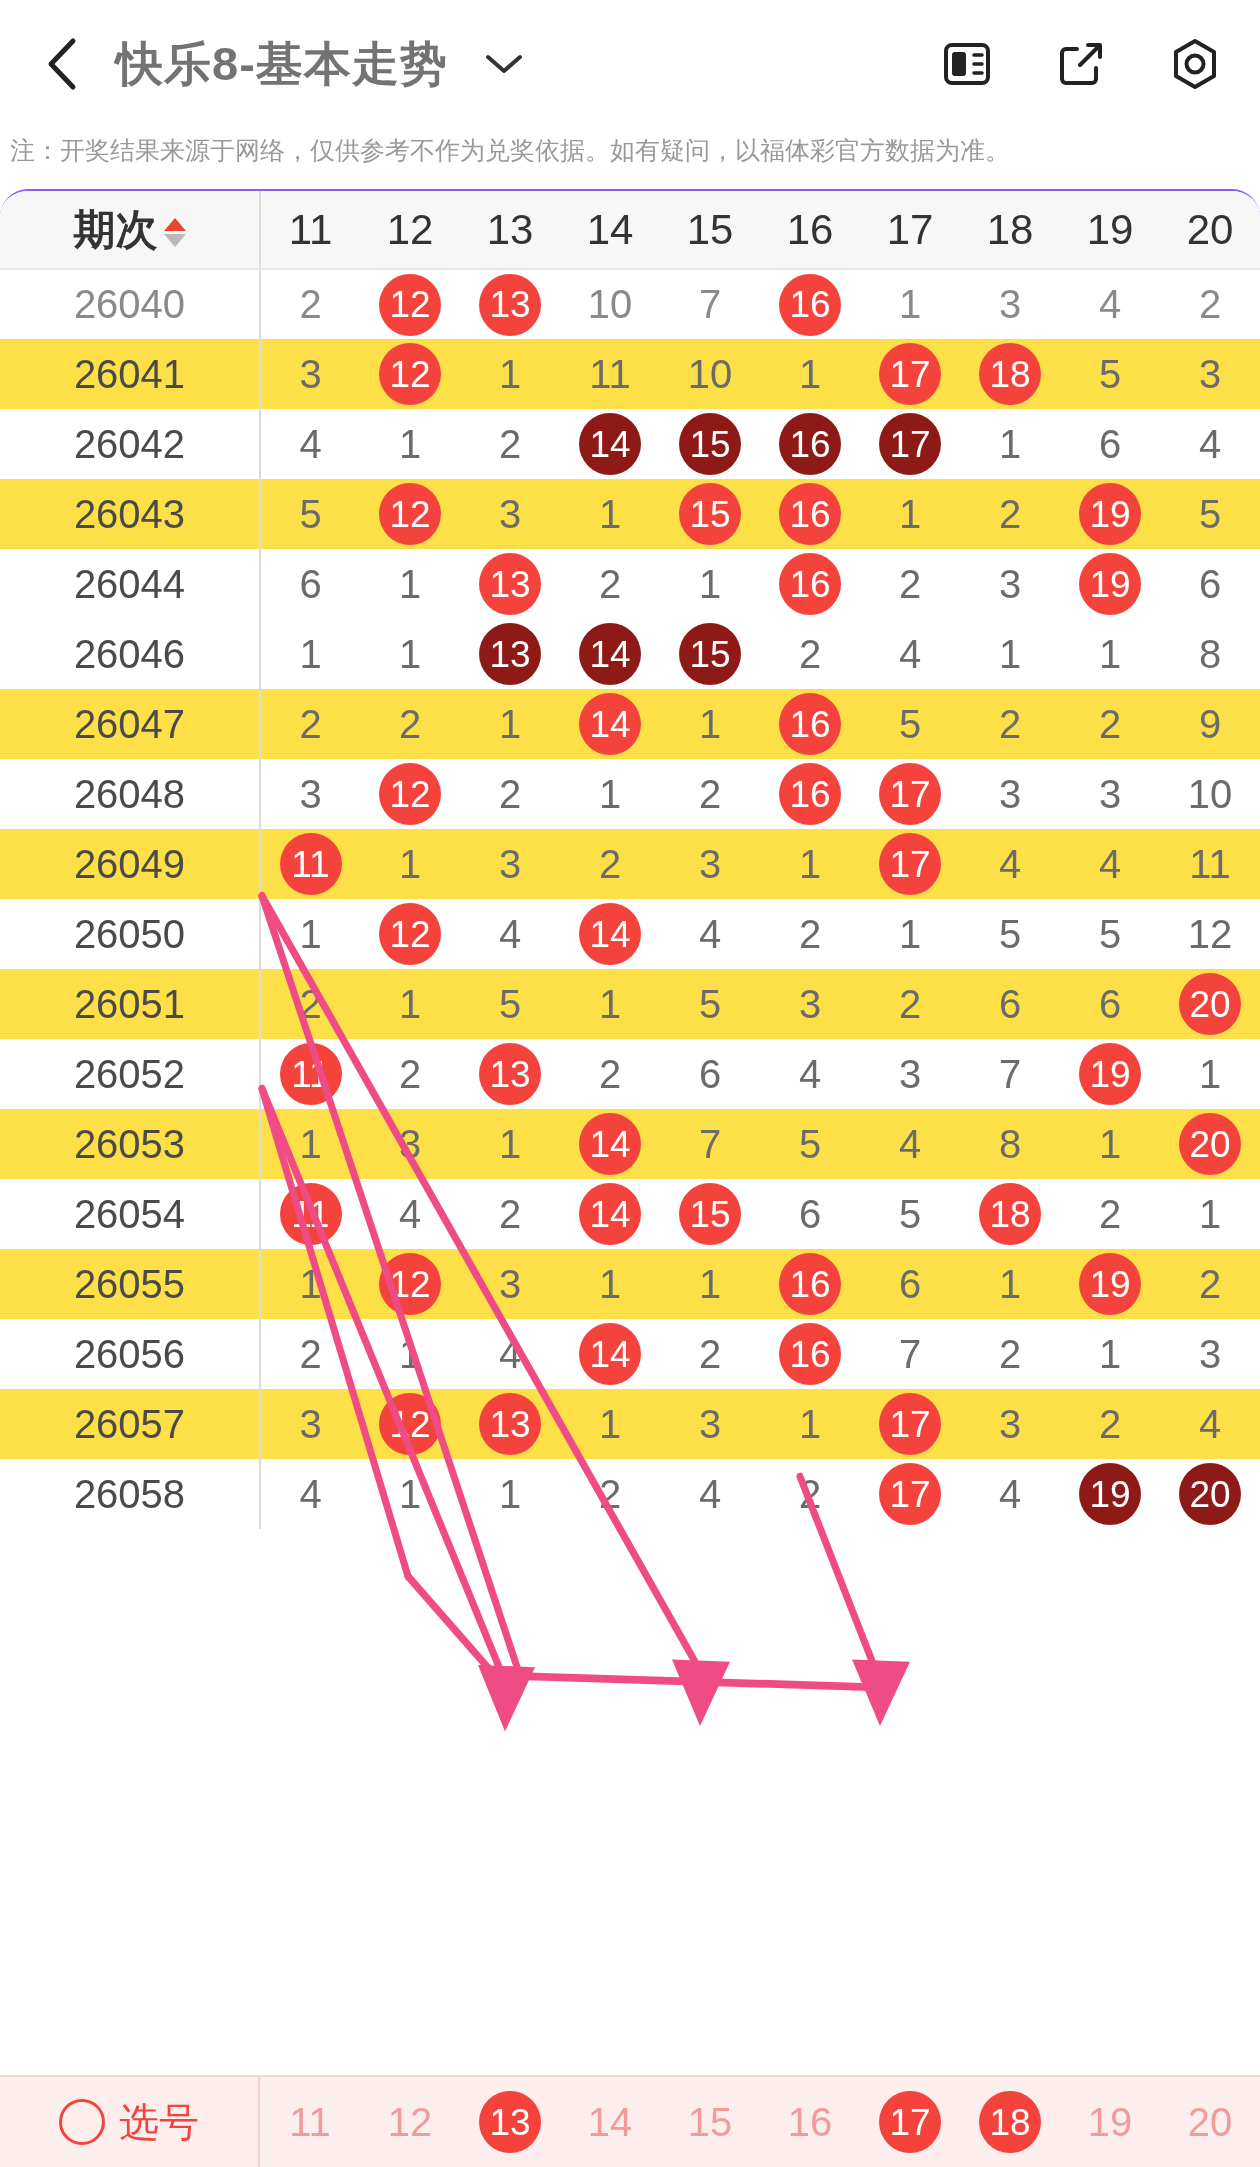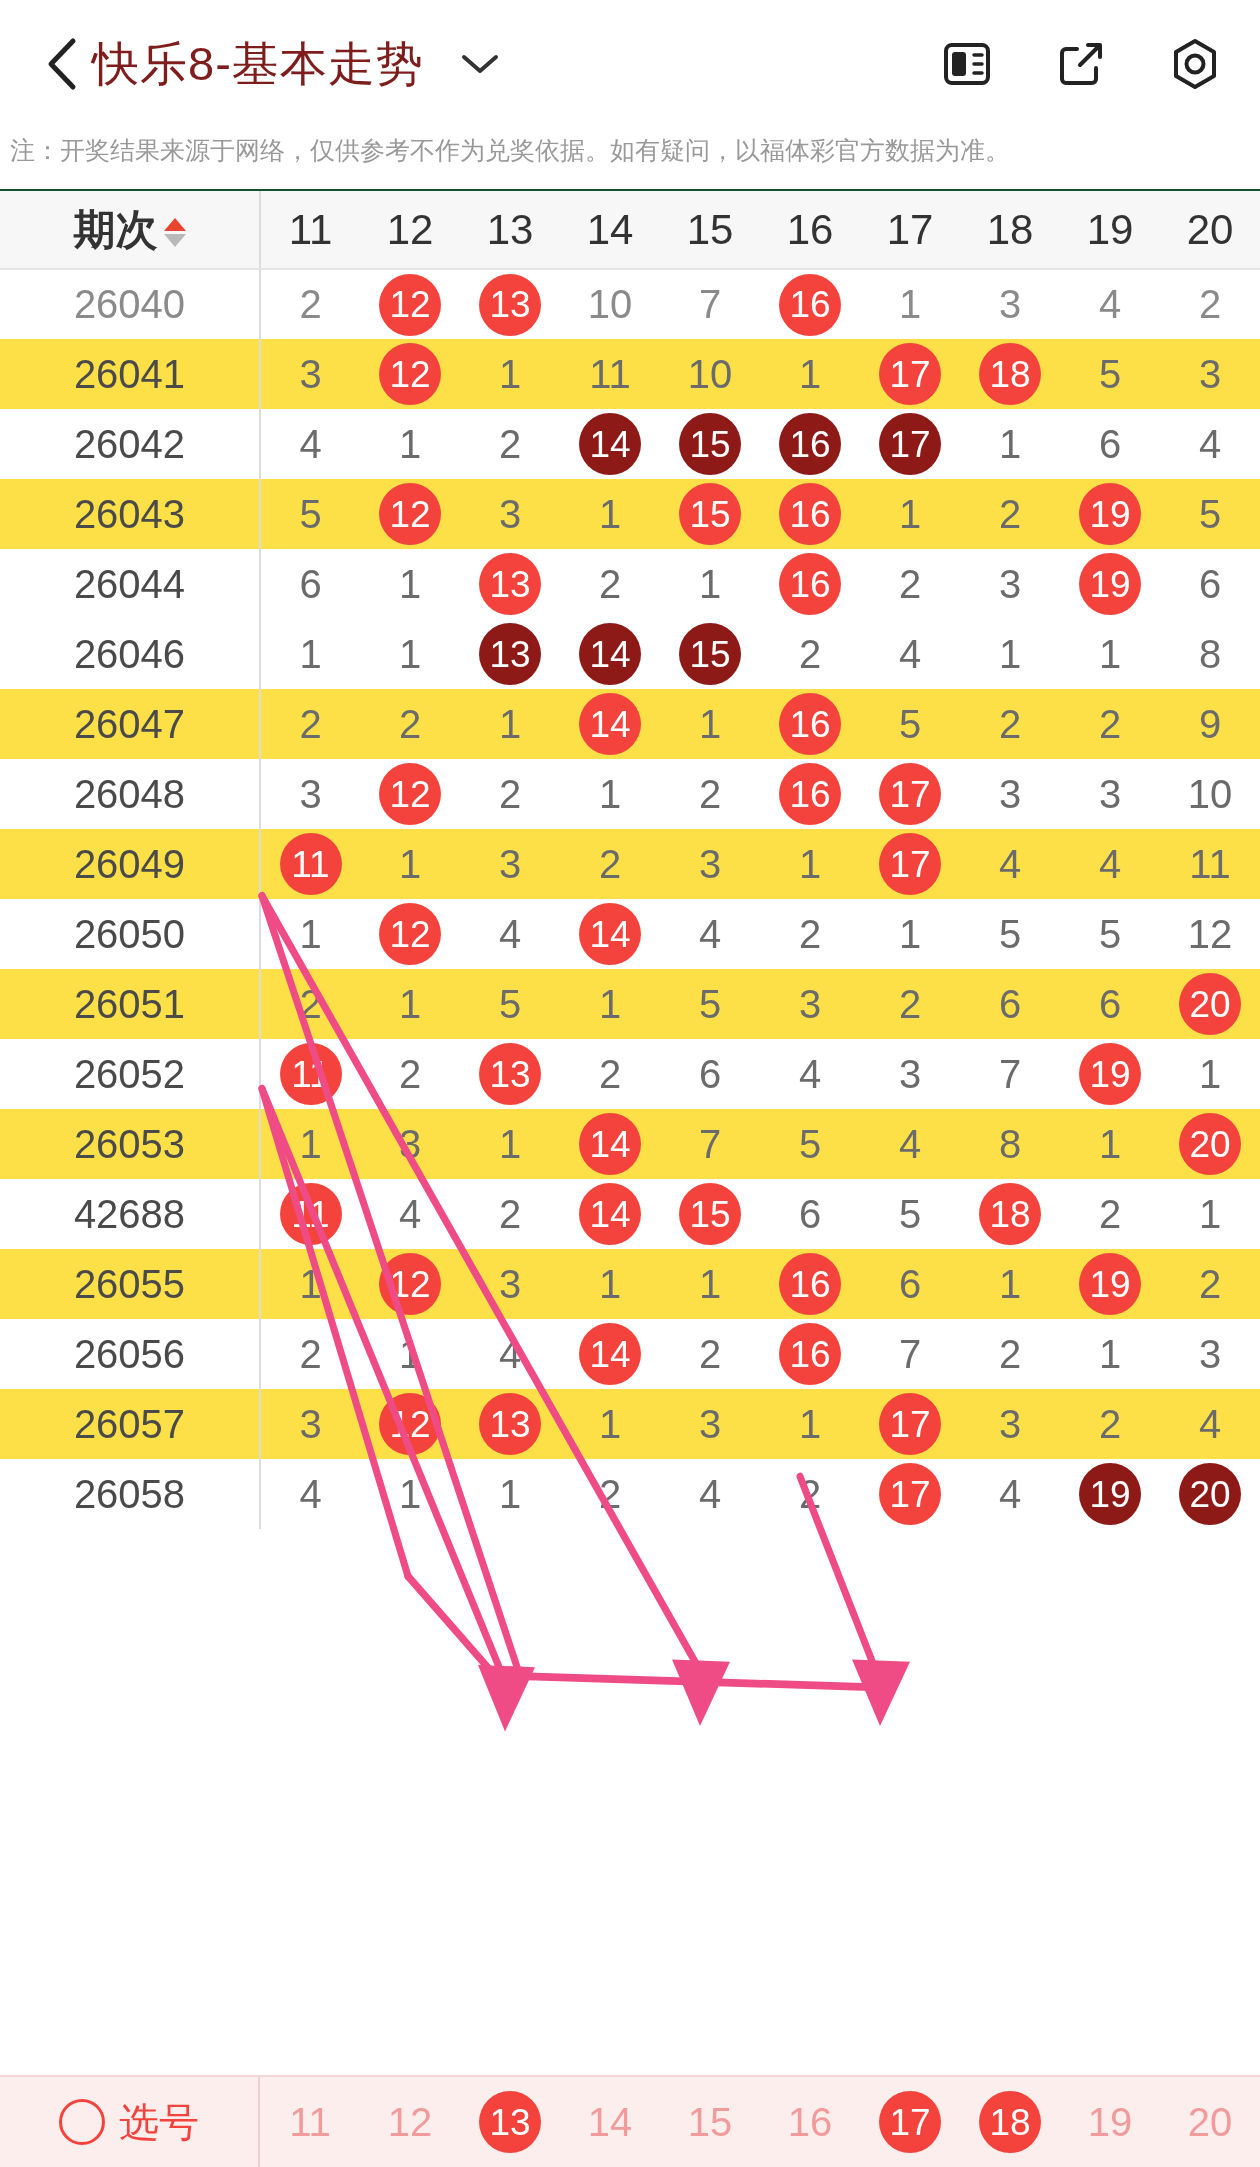--- a/index.html
+++ b/index.html
@@ -31,22 +31,23 @@
     width: 58px;
     height: 58px;
     display: flex;
     align-items: center;
     justify-content: center;
     flex: 0 0 auto;
   }
   .back-icon svg { display:block; }
   .title {
     font-size: 47px;
-    font-weight: normal;
-    color: #7f1d1d;
+    font-weight: bold;
+    color: #737373;
+    margin-left: 24px;
     letter-spacing: 1px;
     white-space: nowrap;
   }
   .chev-down {
     margin-left: 36px;
     width: 40px; height: 40px;
     display:flex; align-items:center; justify-content:center;
   }
   .header-spacer { flex: 1 1 auto; }
   .hicon {
@@ -64,21 +65,22 @@
     padding: 6px 10px 22px 10px;
     white-space: nowrap;
     flex: 0 0 auto;
   }
 
   
   .table-wrap {
     flex: 1 1 auto;
     position: relative;
     overflow: hidden;
-    border-top: 2px solid #14532d;
+    border-top: 2px solid #8b5cf6;
+    border-radius: 28px;
   }
   .grid {
     width: 100%;
     border-collapse: collapse;
     table-layout: fixed;
   }
   .grid td, .grid th {
     text-align: center;
     vertical-align: middle;
     font-weight: normal;
@@ -430,21 +432,21 @@
             <td class="cell">1</td>
             <td class="cell"><span class="ball red">14</span></td>
             <td class="cell">7</td>
             <td class="cell">5</td>
             <td class="cell">4</td>
             <td class="cell">8</td>
             <td class="cell">1</td>
             <td class="cell"><span class="ball red">20</span></td>
           </tr>
           <tr>
-            <td class="period">42688</td>
+            <td class="period">26054</td>
             <td class="cell"><span class="ball red">11</span></td>
             <td class="cell">4</td>
             <td class="cell">2</td>
             <td class="cell"><span class="ball red">14</span></td>
             <td class="cell"><span class="ball red">15</span></td>
             <td class="cell">6</td>
             <td class="cell">5</td>
             <td class="cell"><span class="ball red">18</span></td>
             <td class="cell">2</td>
             <td class="cell">1</td>

